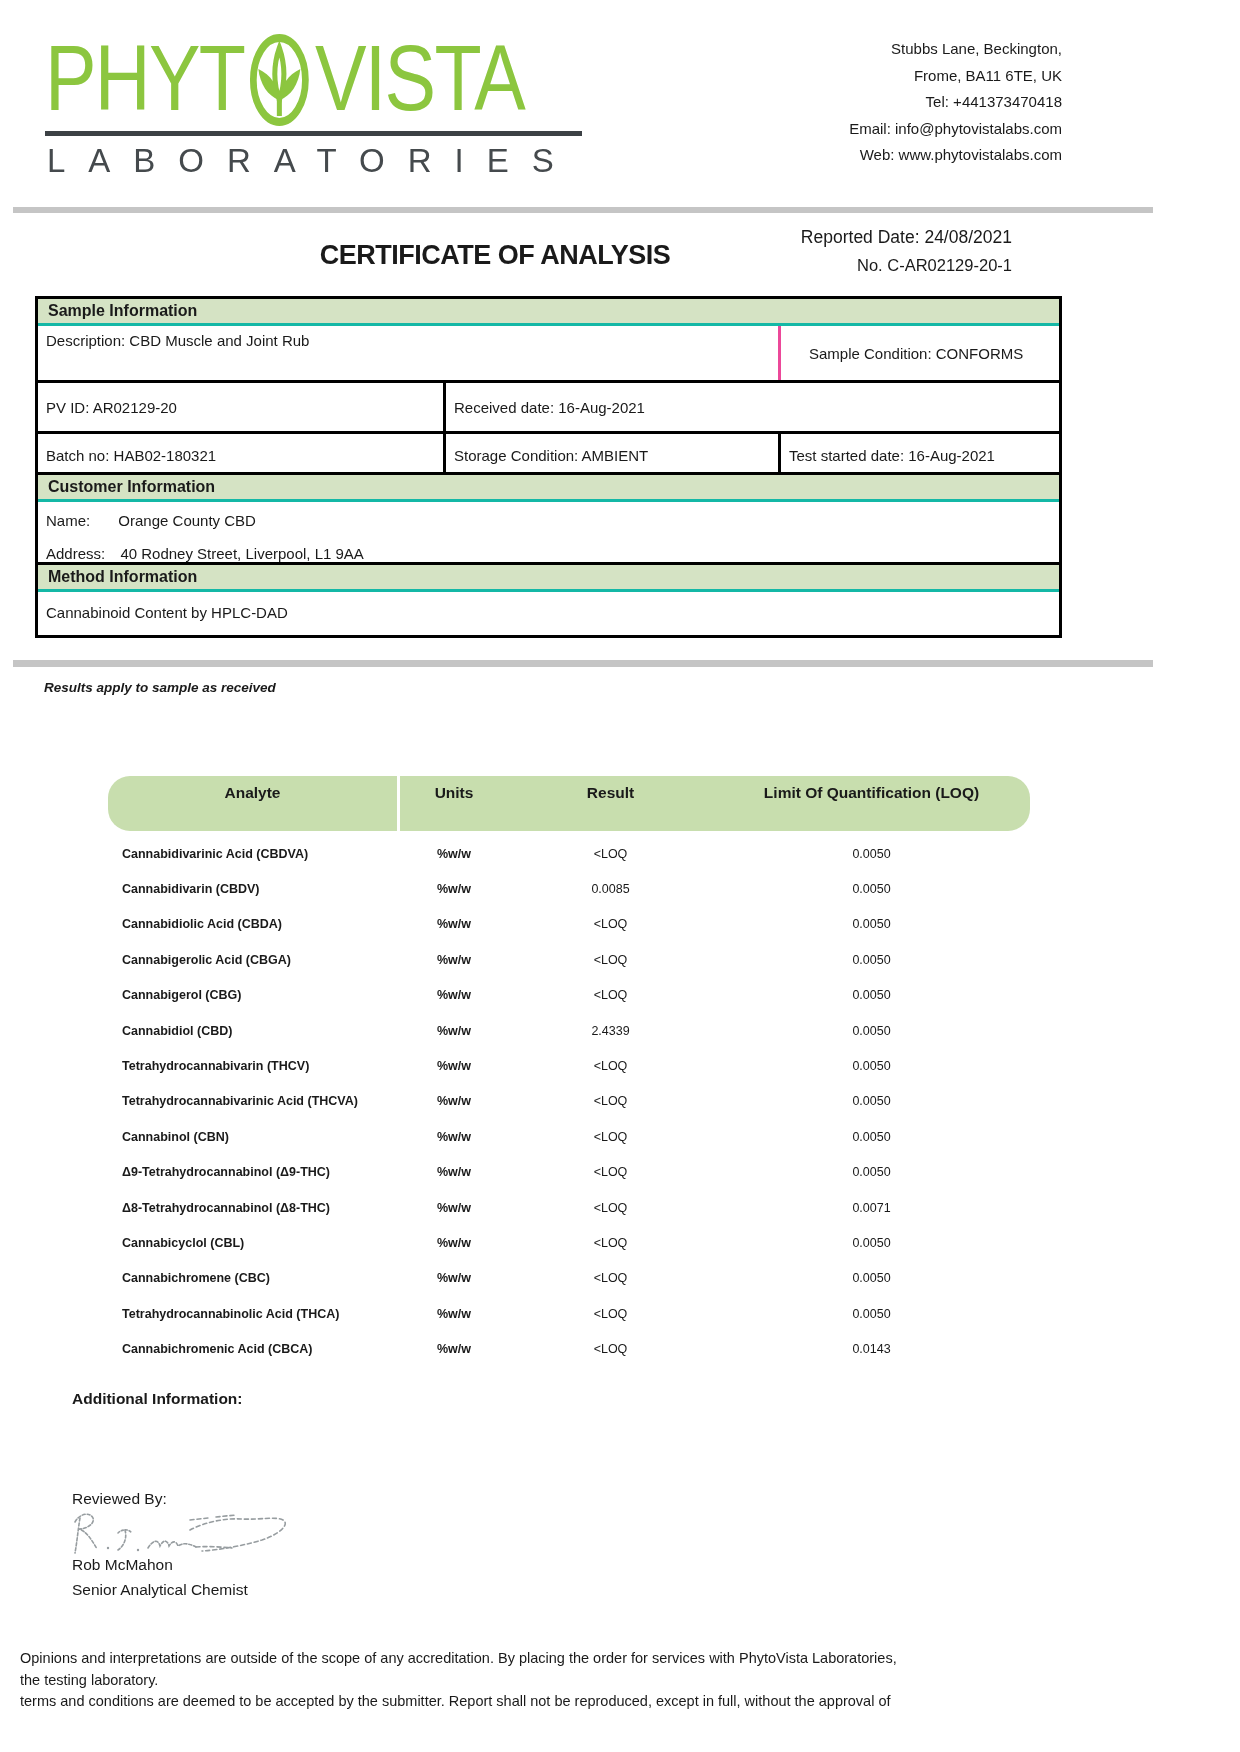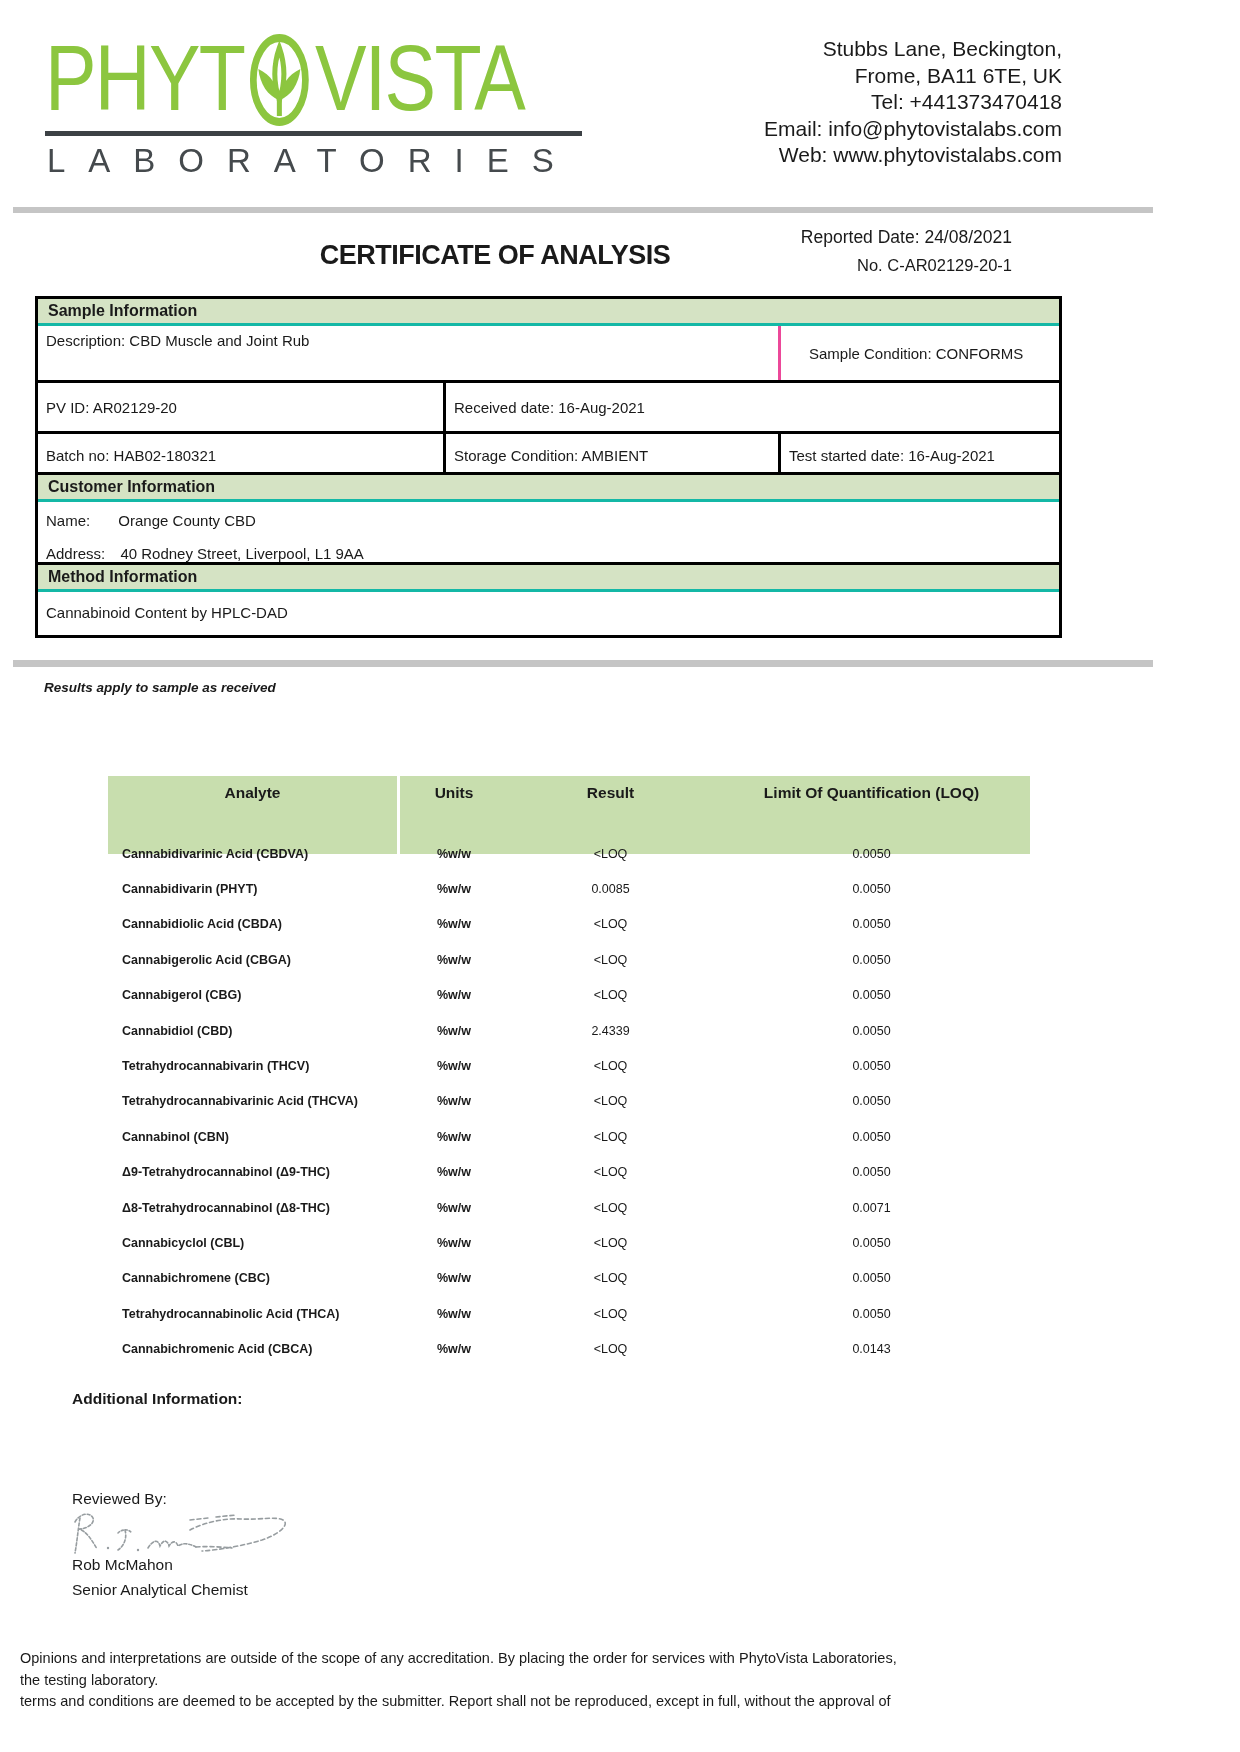--- a/index.html
+++ b/index.html
@@ -22,21 +22,21 @@
     transform:scale(0.84,1);transform-origin:left center;
     letter-spacing:-2px;white-space:nowrap;
   }
   .logo-word svg{margin:4px 5px 0 5px;}
   .logo-rule{position:absolute;left:45px;top:131px;width:537px;height:5px;background:#3c4145;}
   .logo-sub{
     position:absolute;left:47px;top:142px;width:560px;
     font-size:33px;letter-spacing:23px;color:#454a4d;white-space:nowrap;
   }
   
-  .contact{position:absolute;top:36px;right:178px;text-align:right;font-size:21px;line-height:26.5px;}
+  .contact{position:absolute;top:36px;right:178px;text-align:right;font-size:15px;line-height:26.5px;}
   
   .hrule{position:absolute;left:13px;width:1140px;background:var(--rule-gray);}
   .rule1{top:207px;height:6px;}
   .rule2{top:660px;height:7px;}
   
   .reported{position:absolute;top:227px;right:228px;text-align:right;}
   .reported .line1{font-size:17.5px;}
   .reported .line2{font-size:16.5px;margin-top:8px;}
   .doc-title{
     position:absolute;top:240px;left:125px;width:740px;text-align:center;
@@ -65,23 +65,24 @@
   .box2 .nline{margin-top:4px;}
   .box2 .aline{margin-top:16px;}
   .lbl{display:inline-block;}
   .box2 .nline .val{margin-left:24px;}
   .box2 .aline .val{margin-left:11px;}
   .box3 .content{padding:12px 0 14px 8px;}
   
   .note{position:absolute;top:680px;left:44px;font-size:13.5px;font-weight:bold;font-style:italic;}
   
   .thead{
-    position:absolute;top:776px;left:108px;width:922px;height:78px;
+    position:absolute;top:776px;left:108px;width:922px;height:55px;
     background:var(--theader-bg);display:grid;grid-template-columns:292px 108px 205px 1fr;
     box-sizing:border-box;
+    border-radius:22px;
   }
   .thead .hc{padding-top:8px;text-align:center;font-weight:bold;font-size:15.5px;}
   .thead .hc.first{border-right:3px solid #fff;}
   .tbody{position:absolute;top:836px;left:108px;width:922px;}
   .trow{display:grid;grid-template-columns:292px 108px 205px 1fr;height:35.4px;align-items:center;}
   .trow .c{font-size:12.5px;text-align:center;}
   .trow .a{text-align:left;padding-left:14px;font-weight:bold;}
   .trow .u{font-weight:bold;}
   
   .addinfo{position:absolute;top:1390px;left:72px;font-weight:bold;font-size:15.5px;}
@@ -174,21 +175,21 @@
   </div>
   <div class="tbody">
     <div class="trow">
       <div class="c a">Cannabidivarinic Acid (CBDVA)</div>
       <div class="c u">%w/w</div>
       <div class="c r">&lt;LOQ</div>
       <div class="c l">0.0050</div>
     </div>
 
     <div class="trow">
-      <div class="c a">Cannabidivarin (PHYT)</div>
+      <div class="c a">Cannabidivarin (CBDV)</div>
       <div class="c u">%w/w</div>
       <div class="c r">0.0085</div>
       <div class="c l">0.0050</div>
     </div>
 
     <div class="trow">
       <div class="c a">Cannabidiolic Acid (CBDA)</div>
       <div class="c u">%w/w</div>
       <div class="c r">&lt;LOQ</div>
       <div class="c l">0.0050</div>

